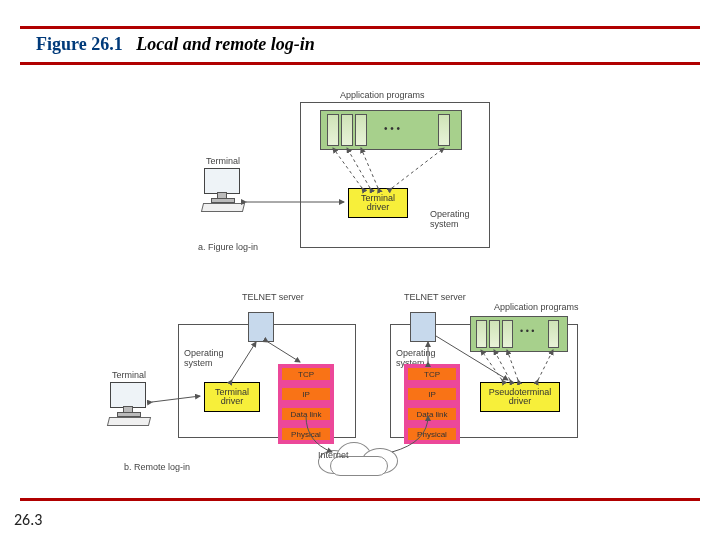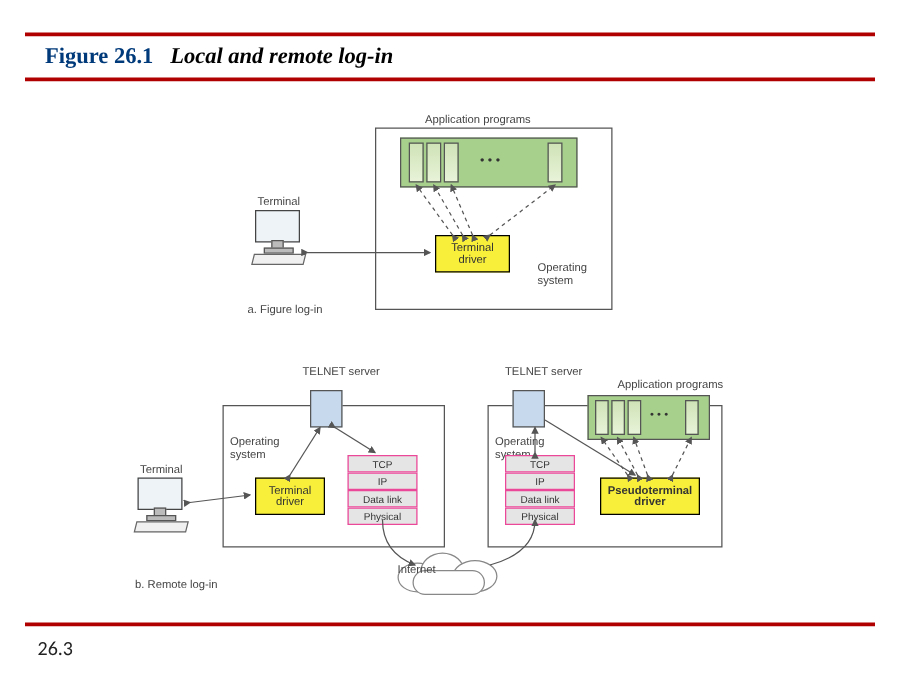--- a/index.html
+++ b/index.html
@@ -4,31 +4,31 @@
 <style>
   html,body{margin:0;padding:0;width:720px;height:540px;background:#fff;font-family:"Times New Roman",Times,serif;color:#000;}
   .page{position:relative;width:612px;height:540px;}
   .rule{position:absolute;left:20px;width:680px;height:3px;background:#b00000;}
   .rule.top{top:26px;}
   .rule.under-title{top:62px;}
   .rule.bottom{top:498px;}
   .title{position:absolute;left:36px;top:34px;font-size:18px;}
   .title .fignum{color:#003a7a;font-weight:bold;}
   .title .figtitle{font-style:italic;font-weight:bold;color:#000;}
-  .pagenum{position:absolute;left:30px;top:510px;font-size:16px;font-family:Calibri,Arial,sans-serif;color:#222;}
+  .pagenum{position:absolute;left:14px;top:510px;font-size:16px;font-family:Calibri,Arial,sans-serif;color:#222;}
 
   .diagA{position:absolute;left:192px;top:90px;width:300px;height:180px;}
   .diagB{position:absolute;left:108px;top:292px;width:480px;height:185px;}
 
   .box{position:absolute;border:1px solid #555;background:#fff;font-size:9px;font-family:Arial,Helvetica,sans-serif;color:#333;display:flex;align-items:center;justify-content:center;text-align:center;line-height:1.05;}
   .lbl{position:absolute;font-size:9px;font-family:Arial,Helvetica,sans-serif;color:#444;}
   .ybox{background:#f7ef3a;border:1px solid #000000;}
   .gbox{background:#a7d08c;border:1px solid #555;}
   .bluebox{background:#c7d9ec;border:1px solid #555;}
-  .stackcell{border:1px solid #ec4899;background:#e5e5e5;font-size:8px;height:12px;display:flex;align-items:center;justify-content:center;color:#333;font-family:Arial,Helvetica,sans-serif;}
+  .stackcell{border:4px solid #ec4899;background:#f97316;font-size:8px;height:12px;display:flex;align-items:center;justify-content:center;color:#333;font-family:Arial,Helvetica,sans-serif;}
   .dots{position:absolute;font-size:10px;color:#333;font-family:Arial,Helvetica,sans-serif;}
 
   .monitor{position:absolute;width:44px;height:40px;}
   .monitor .screen{position:absolute;left:2px;top:0;width:34px;height:24px;border:1px solid #444;background:#eef3f7;}
   .monitor .stand{position:absolute;left:15px;top:24px;width:8px;height:6px;background:#bbb;border:1px solid #555;}
   .monitor .base{position:absolute;left:9px;top:30px;width:22px;height:3px;background:#bbb;border:1px solid #555;}
   .monitor .kb{position:absolute;left:0;top:35px;width:40px;height:7px;background:#f0f0f0;border:1px solid #666;transform:skewX(-14deg);}
 
   .cloud{position:absolute;width:84px;height:34px;}
   .cloud .c{position:absolute;background:#fff;border:1px solid #888;border-radius:50%;}
@@ -117,21 +117,21 @@
       <div class="stackcell">Physical</div>
     </div>
 
     <div style="position:absolute;left:296px;top:72px;width:56px;">
       <div class="stackcell">TCP</div>
       <div class="stackcell">IP</div>
       <div class="stackcell">Data link</div>
       <div class="stackcell">Physical</div>
     </div>
 
-    <div class="box ybox" style="left:372px;top:90px;width:78px;height:28px;font-weight:bold;">Pseudoterminal driver</div>
+    <div class="box ybox" style="left:372px;top:90px;width:78px;height:28px;">Pseudoterminal driver</div>
 
     <div class="lbl" style="left:386px;top:10px;">Application programs</div>
     <div class="box gbox" style="left:362px;top:24px;width:96px;height:34px;"></div>
     <div class="box" style="left:368px;top:28px;width:9px;height:26px;background:linear-gradient(#cfe3b7,#e8f3d8);"></div>
     <div class="box" style="left:381px;top:28px;width:9px;height:26px;background:linear-gradient(#cfe3b7,#e8f3d8);"></div>
     <div class="box" style="left:394px;top:28px;width:9px;height:26px;background:linear-gradient(#cfe3b7,#e8f3d8);"></div>
     <div class="dots" style="left:412px;top:34px;font-size:9px;">• • •</div>
     <div class="box" style="left:440px;top:28px;width:9px;height:26px;background:linear-gradient(#cfe3b7,#e8f3d8);"></div>
 
     <div class="lbl" style="left:4px;top:78px;">Terminal</div>
@@ -143,21 +143,21 @@
     </div>
 
     <div class="cloud" style="left:210px;top:148px;">
       <div class="c c1"></div>
         <div class="c c2"></div>
         <div class="c c3"></div>
         <div class="c c4"></div>
       <div class="ctxt">Internet</div>
     </div>
 
-    <div class="lbl" style="left:0px;top:170px;">b. Remote log-in</div>
+    <div class="lbl" style="left:16px;top:170px;">b. Remote log-in</div>
 
     <svg width="480" height="190">
       <defs>
         <marker id="ahB" markerWidth="6" markerHeight="6" refX="5" refY="3" orient="auto">
             <path d="M0,0 L6,3 L0,6 Z" fill="#555"></path>
           </marker>
       </defs>
 
       <line x1="44" y1="110" x2="92" y2="104" stroke="#555" stroke-width="1" marker-end="url(#ahB)" marker-start="url(#ahB)"></line>
 

